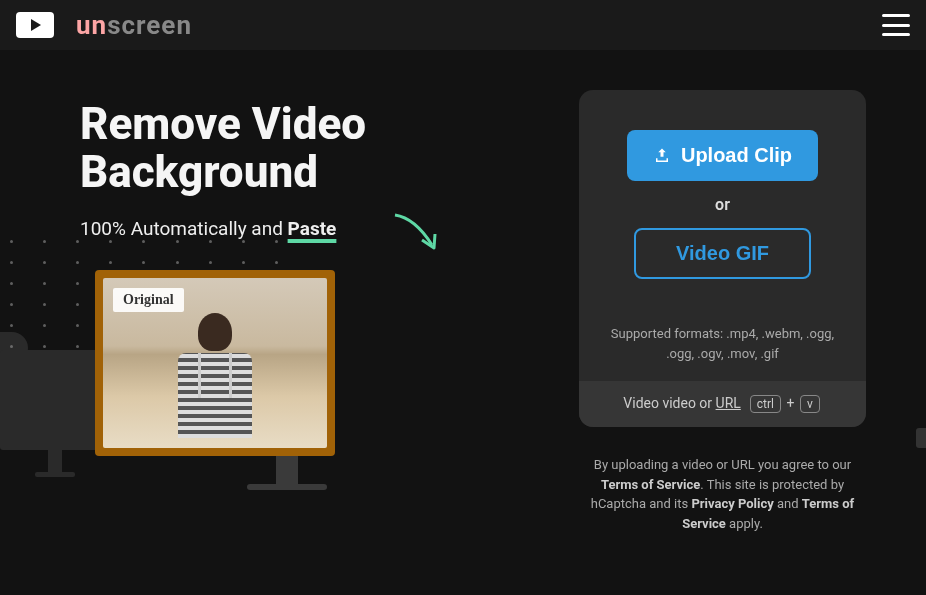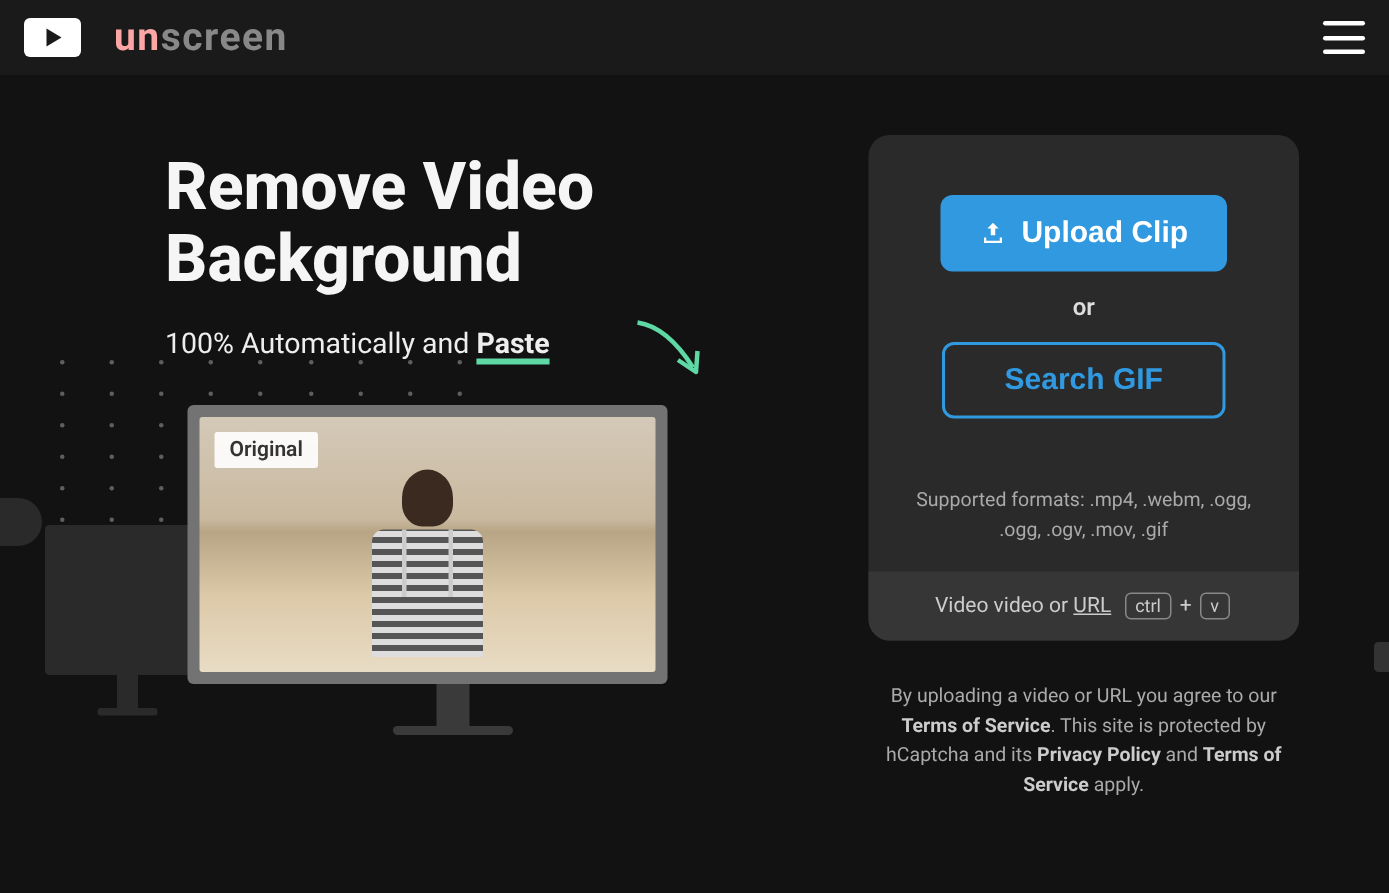--- a/index.html
+++ b/index.html
@@ -75,21 +75,20 @@
       height: 3px;
       background: #fff;
       border-radius: 2px;
     }
     
     .main {
       display: flex;
       padding: 40px 60px 0 80px;
       gap: 56px;
       position: relative;
-      margin-left: 30px;
     }
     .left {
       flex: 1;
       position: relative;
     }
     .heading {
       font-size: 44px;
       font-weight: 800;
       line-height: 1.1;
       margin-top: 10px;
@@ -157,25 +156,26 @@
       bottom: -27px;
       left: 50%;
       transform: translateX(-50%);
       width: 40px;
       height: 5px;
       background: #2a2a2a;
       border-radius: 2px;
     }
     .monitor {
       position: relative;
-      width: 320px;
-      background: #737373;
+      width: 240px;
+      background: #a16207;
       border-radius: 4px;
       padding: 8px;
       margin-left: 45px;
+      font-family: Liberation Serif, serif;
     }
     .monitor-screen {
       width: 100%;
       height: 170px;
       background: linear-gradient(180deg, #d4c9b8 0%, #c9b99f 40%, #b8a585 45%, #dcc9a8 70%, #e8dcc5 100%);
       border-radius: 2px;
       position: relative;
       overflow: hidden;
     }
     .original-label {
@@ -471,21 +471,21 @@
   <div class="right">
     <div class="panel">
       <button class="upload-btn">
         <svg width="18" height="18" viewBox="0 0 24 24" fill="#fff">
           <path d="M12 2 L7 7 L10 7 L10 13 L14 13 L14 7 L17 7 Z M4 15 L4 20 L20 20 L20 15 L18 15 L18 18 L6 18 L6 15 Z"></path>
         </svg>
         <span>Upload Clip</span>
       </button>
       <div class="or-text">or</div>
       <button class="search-btn">
-        <span>Search GIF</span>
+        <span>Video GIF</span>
       </button>
       <div class="formats">Supported formats: .mp4, .webm, .ogg, .ogg, .ogv, .mov, .gif</div>
       <div class="paste-bar">
         <span>Video video or </span><a href="#">URL</a>&nbsp;&nbsp;<span class="kbd">ctrl</span><span> + </span><span class="kbd">v</span>
       </div>
     </div>
     <div class="legal">
       <span>By uploading a video or URL you agree to our </span><span class="bold">Terms of Service</span><span>. This site is protected by hCaptcha and its </span><span class="bold">Privacy Policy</span><span> and </span><span class="bold">Terms of Service</span><span> apply.</span>
     </div>
   </div>

